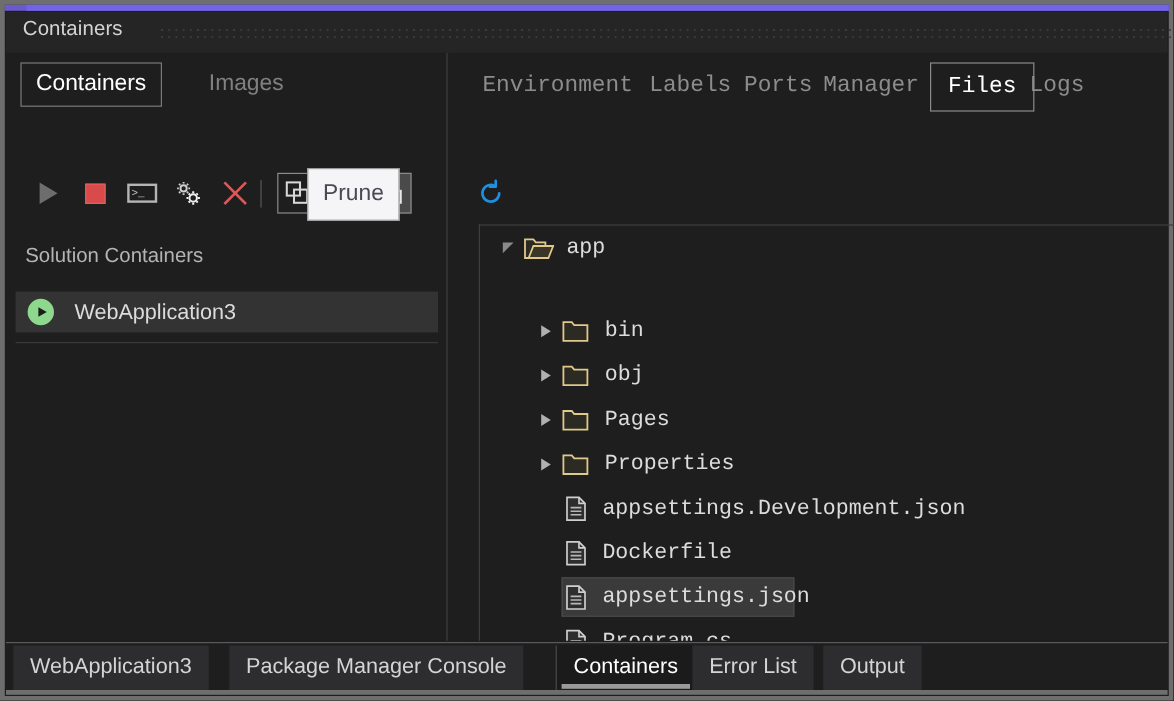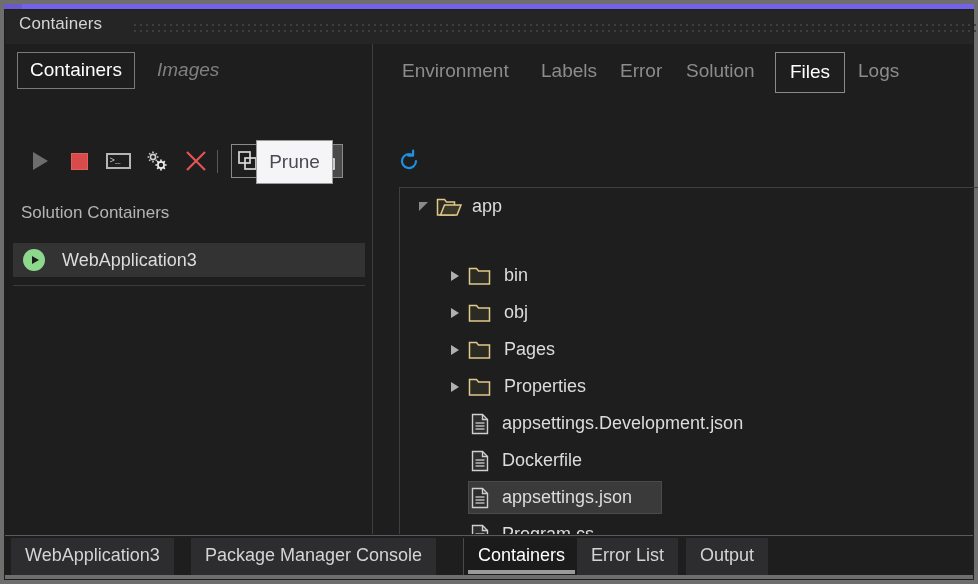--- a/index.html
+++ b/index.html
@@ -88,21 +88,21 @@
     padding: 6px 12px 7px 12px;
     box-sizing: border-box;
     white-space: nowrap;
   }
   .subtab.active {
     color: #ffffff;
     border: 1px solid #7a7a7a;
     background: #1e1e1e;
   }
   .subtab-0 { left: 12px; }
-  .subtab-1 { left: 140px; top: 1px; font-style: italic; }
+  .subtab-1 { left: 157px; top: 1px; }
 
   
   .toolbar {
     position: absolute;
     left: 0; top: 100px;
     width: 368px; height: 42px;
   }
   .tb-btn {
     position: absolute;
     top: 0;
@@ -201,20 +201,21 @@
     box-sizing: border-box;
     z-index: 40;
   }
 
   
   .right-pane {
     position: absolute;
     left: 382px; top: 44px;
     width: 591px; height: 490px;
     background: #1e1e1e;
+    font-family: Liberation Mono, monospace;
   }
   .rp-tabs {
     position: absolute;
     left: 0; top: 8px; height: 46px; width: 100%;
   }
   .rp-tab {
     position: absolute;
     top: 2px;
     font-size: 19px;
     color: #8c8c8c;
@@ -427,24 +428,24 @@
   <div class="right-pane">
 
     <div class="rp-tabs">
       <div class="rp-tab" style="left:10px;">
         <span>Environment</span>
       </div>
       <div class="rp-tab" style="left:149px;">
         <span>Labels</span>
       </div>
       <div class="rp-tab" style="left:228px;">
-        <span>Error</span>
+        <span>Ports</span>
       </div>
       <div class="rp-tab" style="left:294px;">
-        <span>Solution</span>
+        <span>Manager</span>
       </div>
       <div class="rp-tab active" style="left:393px;">
         <span>Files</span>
       </div>
       <div class="rp-tab" style="left:466px;">
         <span>Logs</span>
       </div>
     </div>
 
     <div class="rp-toolbar">

